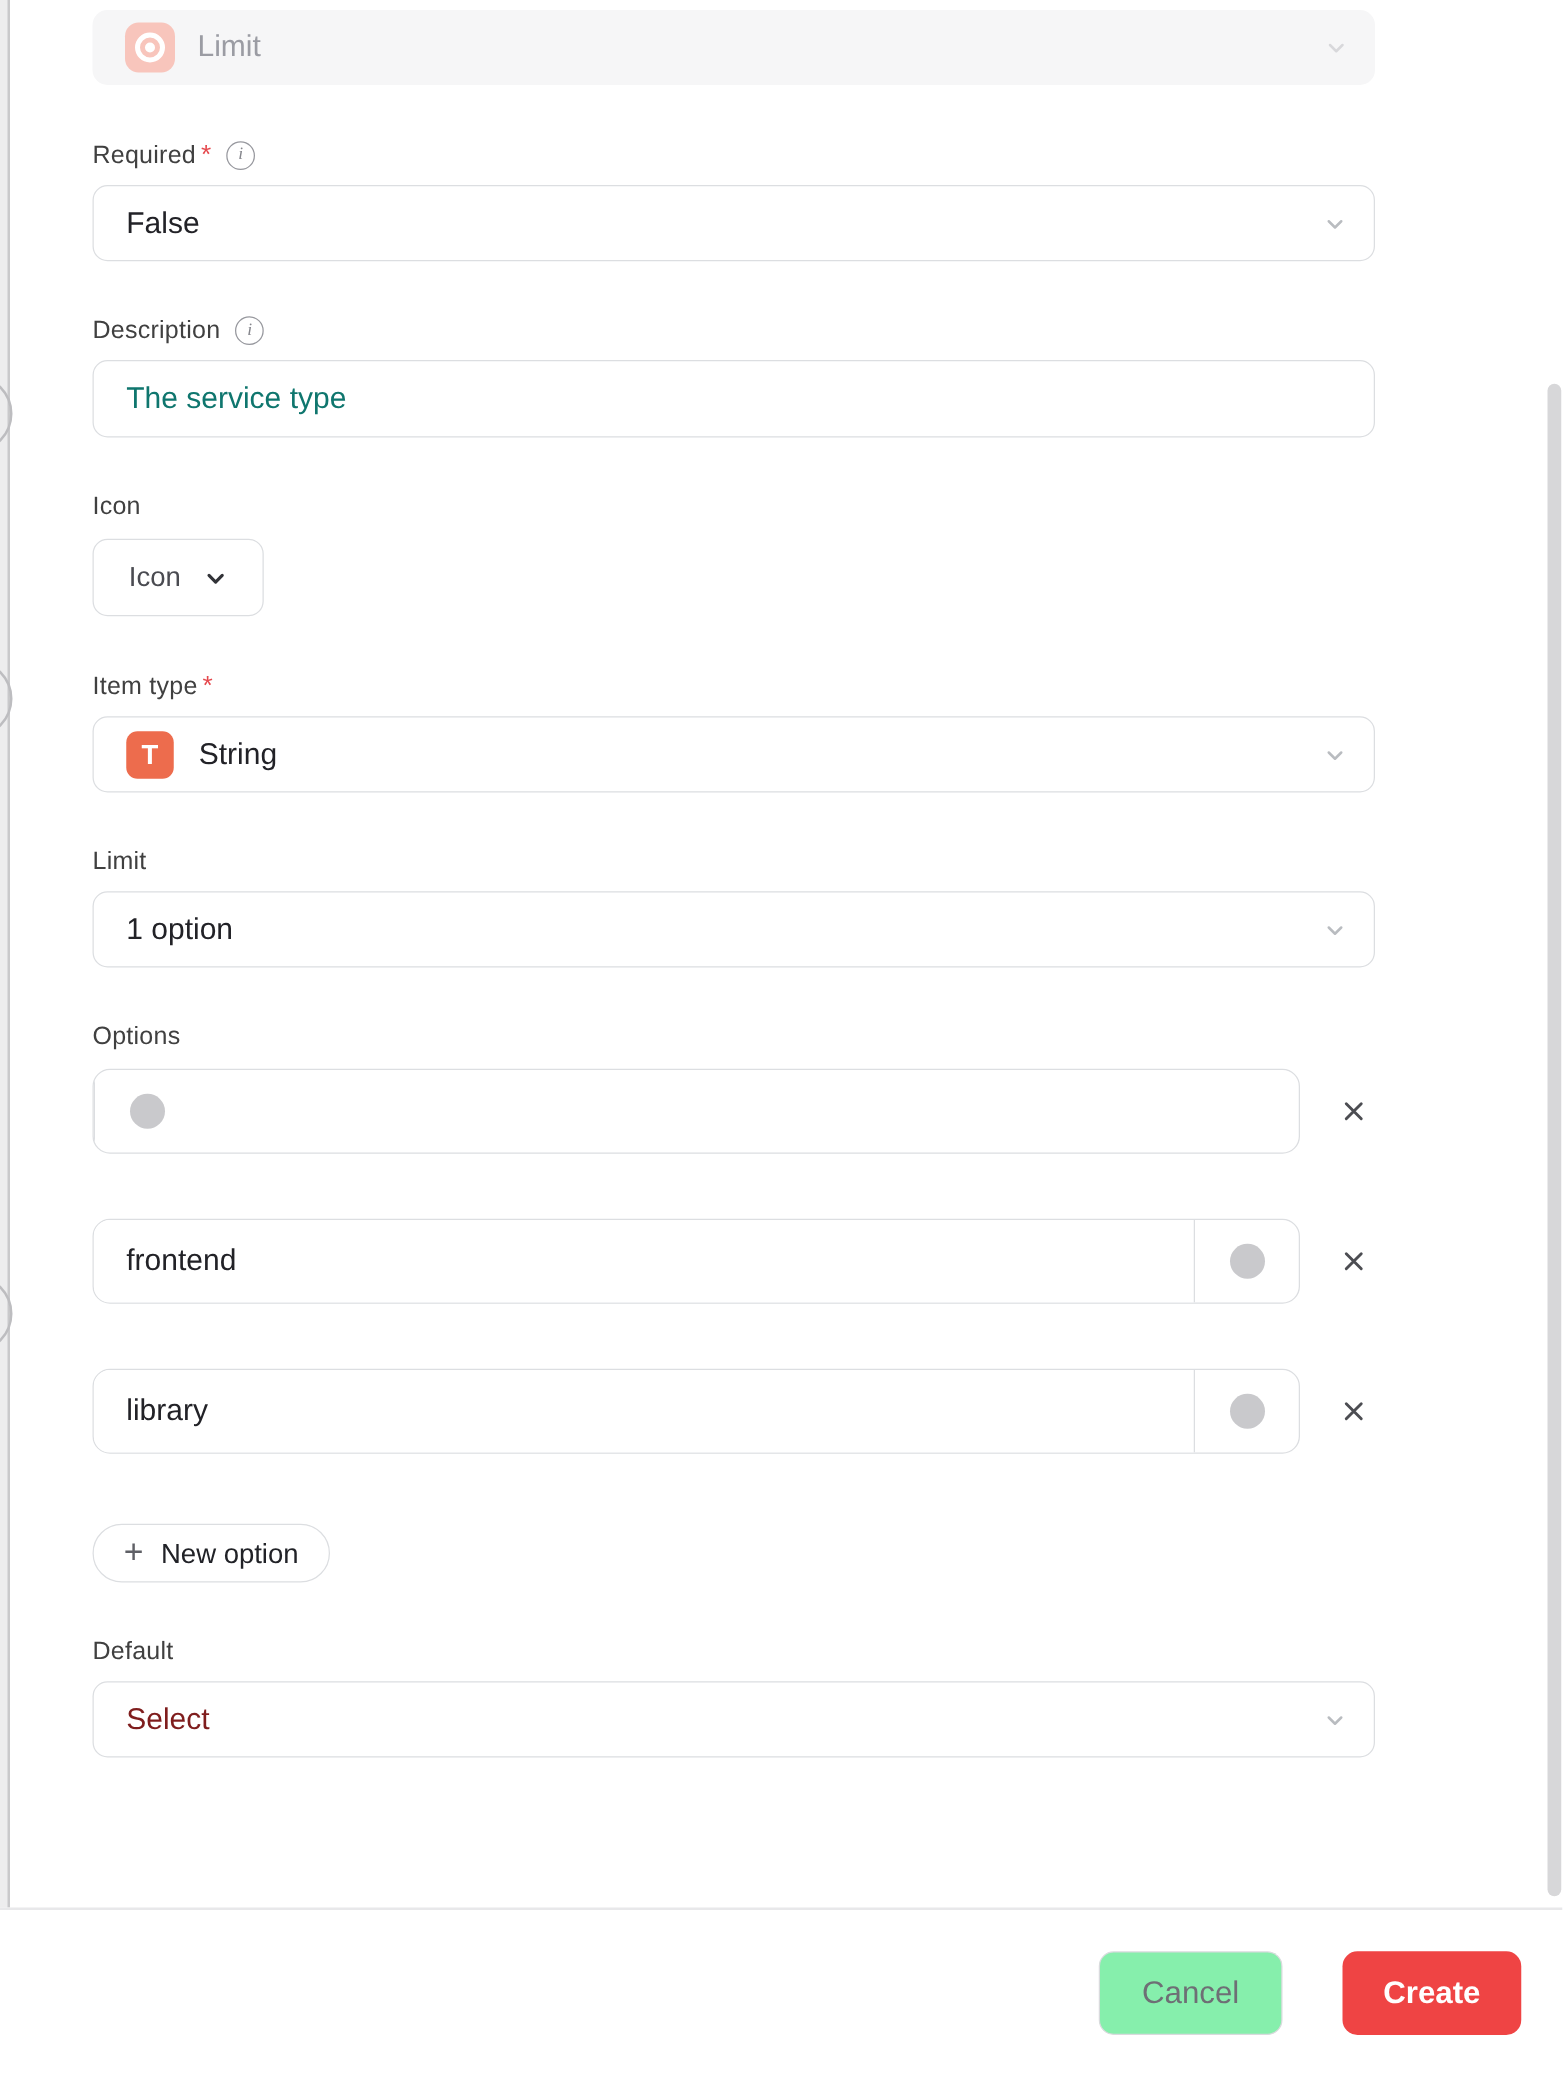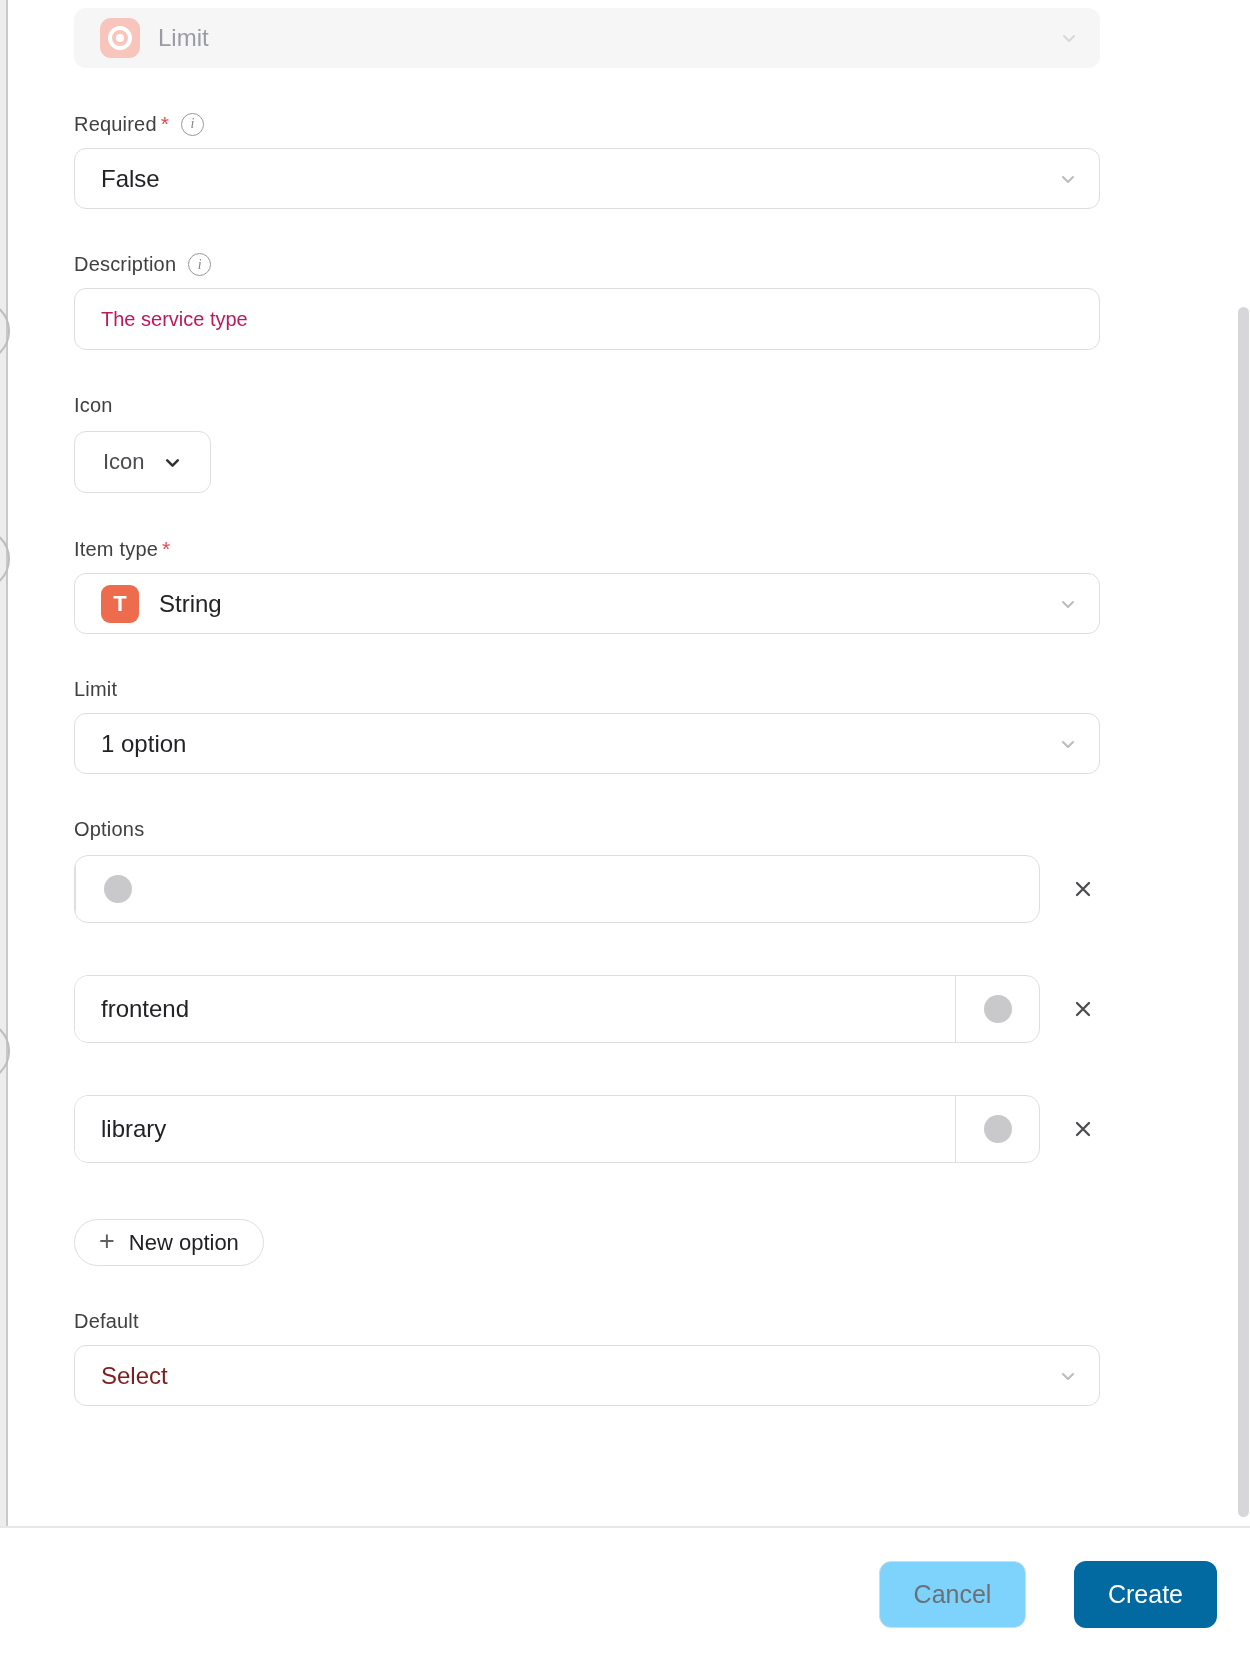--- a/index.html
+++ b/index.html
@@ -70,21 +70,21 @@
   }
   .enum-ring {
     width: 24px; height: 24px; border: 4.5px solid #ffffff; border-radius: 50%;
     display: flex; align-items: center; justify-content: center;
   }
   .enum-dot { width: 8px; height: 8px; background: #ffffff; border-radius: 50%; }
 
   
   input.text-input {
     width: 100%; height: 62px; border: 1.5px solid #dcdee1; border-radius: 12px;
-    padding: 10px 26px; font-size: 20px; color: #be185d; margin-top: 12px; outline: none;
+    padding: 10px 26px; font-size: 24px; color: #0f766e; margin-top: 12px; outline: none;
     font-family: "Liberation Sans", "DejaVu Sans", sans-serif;
   }
 
   
   .icon-button {
     margin-top: 14px; display: inline-flex; align-items: center; gap: 18px;
     height: 62px; padding: 0 28px; border: 1.5px solid #dcdee1; border-radius: 12px;
     background: #fff; font-size: 22px; color: #4a4b51; cursor: pointer;
   }
   .icon-button svg { stroke: #323338; }
@@ -129,27 +129,27 @@
   .new-option-btn .pill-label { font-size: 22px; color: #212227; }
 
   
   .footer {
     position: absolute; left: 0; right: 0; bottom: 0; height: 134px; background: #fff;
     border-top: 2px solid #e8e8ea; display: flex; align-items: center;
     justify-content: flex-end; gap: 48px; padding-right: 33px; z-index: 10;
   }
   .cancel-btn {
     min-width: 147px; height: 67px; border-radius: 12px; border: 1.5px solid #d9dadd;
-    background: #7dd3fc; color: #6e6f75; font-size: 25px; cursor: pointer;
+    background: #86efac; color: #6e6f75; font-size: 25px; cursor: pointer;
     font-family: "Liberation Sans", "DejaVu Sans", sans-serif; padding: 0 16px;
   }
   .create-btn {
     min-width: 143px; height: 67px; border-radius: 12px; border: none;
-    background: #0369a1; color: #ffffff; font-size: 25px; cursor: pointer;
-    font-family: "Liberation Sans", "DejaVu Sans", sans-serif; padding: 0 30px;
+    background: #ef4444; color: #ffffff; font-size: 25px; cursor: pointer;
+    font-family: "Liberation Sans", "DejaVu Sans", sans-serif; padding: 0 30px; font-weight: bold;
   }
 </style>
 </head>
 <body>
 
 <div class="left-gutter">
   <div class="gutter-arc" style="top:300px"></div>
   <div class="gutter-arc" style="top:528px"></div>
   <div class="gutter-arc" style="top:1020px"></div>
 </div>

